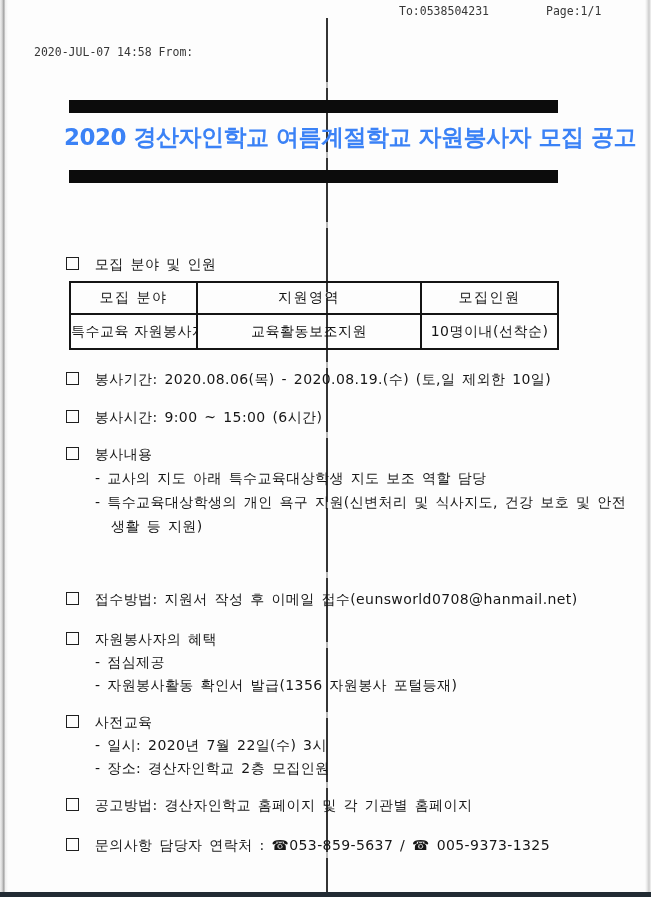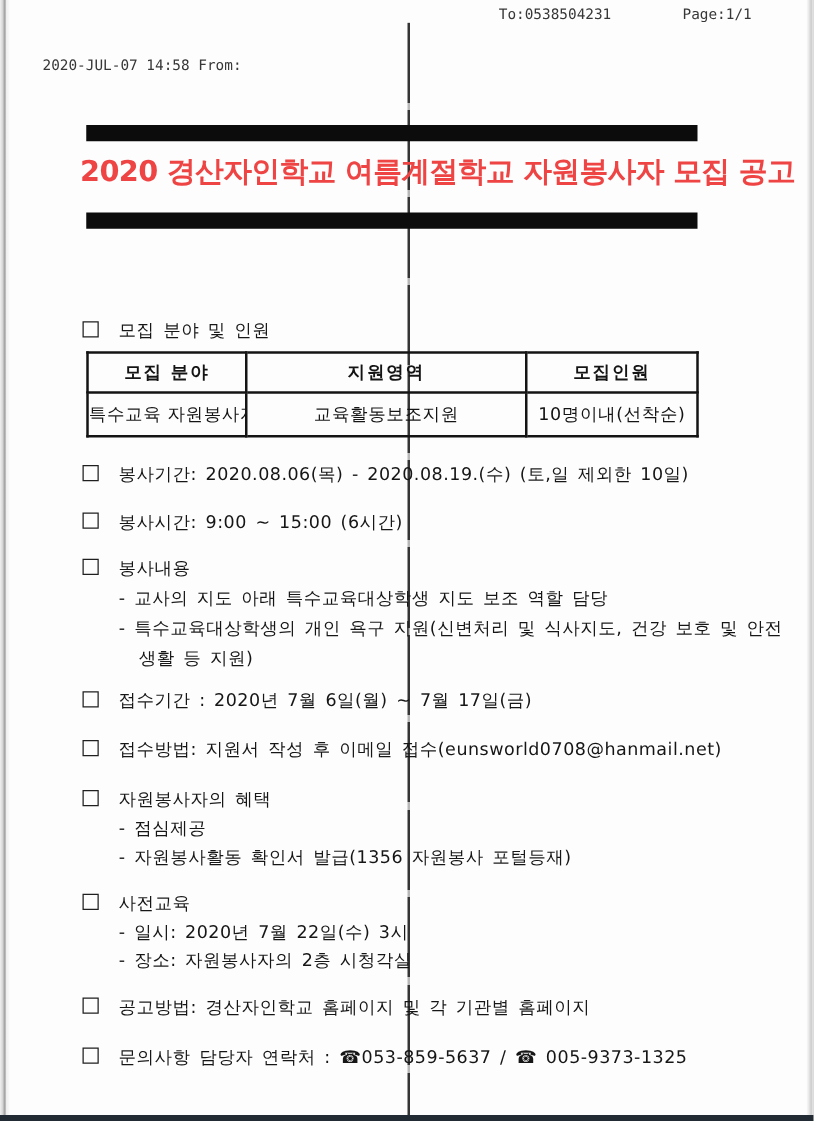--- a/index.html
+++ b/index.html
@@ -31,21 +31,21 @@
   .fh-from { position:absolute; left:34px; top:0;margin-top:41px; }
   .fh-to   { position:absolute; left:399px; top:0; }
   .fh-page { position:absolute; left:546px; top:0;text-align:center; }
   
   .bar { position:absolute; left:69px; width:489px; height:13px; background:#0c0c0c; }
   .bar-top { top:100px; }
   .bar-bottom { top:170px; }
   .doc-title {
     position:absolute; left:64px; width:499px; top:122px;
     text-align:center; font-size:23px; font-weight:bold; letter-spacing:-0.5px;
-    white-space:nowrap; color:#ef4444;
+    white-space:nowrap; color:#3b82f6;
   }
   
   .line, .subline {
     position:absolute; white-space:nowrap; font-size:14px;
     letter-spacing:0.4px; word-spacing:2px; color:#161616;
   }
   .line { left:66px; }
   .subline { left:95px; }
   .subline.cont { left:111px; }
   .cb {
@@ -55,21 +55,21 @@
   }
   
   .recruit-table {
     position:absolute; left:69px; top:281px; width:488px;
     border-collapse:collapse; table-layout:fixed; font-size:14px;
     letter-spacing:0.5px; color:#141414;
   }
   .recruit-table th, .recruit-table td {
     border:2px solid #141414; text-align:center; padding:0; overflow:hidden; white-space:nowrap;
   }
-  .recruit-table th { height:30px; font-weight:bold; letter-spacing:1.5px; }
+  .recruit-table th { height:30px; font-weight:normal; letter-spacing:1.5px; }
   .recruit-table td { height:33px; }
 </style>
 </head>
 <body>
 
 <div class="page">
 
   <div class="edge-left"></div>
   <div class="edge-right"></div>
   <div class="fold-line"></div>
@@ -128,24 +128,20 @@
   <div class="subline" style="top:494px">
     <span>- 특수교육대상학생의 개인 욕구 지원(신변처리 및 식사지도, 건강 보호 및 안전</span>
   </div>
   <div class="subline" style="top:470px">
     <span>- 교사의 지도 아래 특수교육대상학생 지도 보조 역할 담당</span>
   </div>
   <div class="subline cont" style="top:518px">
     <span>생활 등 지원)</span>
   </div>
 
-  <div class="line" style="top:552px">
-    <span class="cb"></span>
-    <span>접수기간 : 2020년 7월 6일(월) ~ 7월 17일(금)</span>
-  </div>
 
   <div class="line" style="top:591px">
     <span class="cb"></span>
     <span>접수방법: 지원서 작성 후 이메일 접수(eunsworld0708@hanmail.net)</span>
   </div>
 
   <div class="line" style="top:631px">
     <span class="cb"></span>
     <span>자원봉사자의 혜택</span>
   </div>
@@ -157,21 +153,21 @@
   </div>
 
   <div class="line" style="top:714px">
     <span class="cb"></span>
     <span>사전교육</span>
   </div>
   <div class="subline" style="top:737px">
     <span>- 일시: 2020년 7월 22일(수) 3시</span>
   </div>
   <div class="subline" style="top:760px">
-    <span>- 장소: 자원봉사자의 2층 시청각실</span>
+    <span>- 장소: 경산자인학교 2층 모집인원</span>
   </div>
 
   <div class="line" style="top:797px">
     <span class="cb"></span>
     <span>공고방법: 경산자인학교 홈페이지 및 각 기관별 홈페이지</span>
   </div>
 
   <div class="line" style="top:837px">
     <span class="cb"></span>
     <span>문의사항 담당자 연락처 : ☎053-859-5637 / ☎ 005-9373-1325</span>

